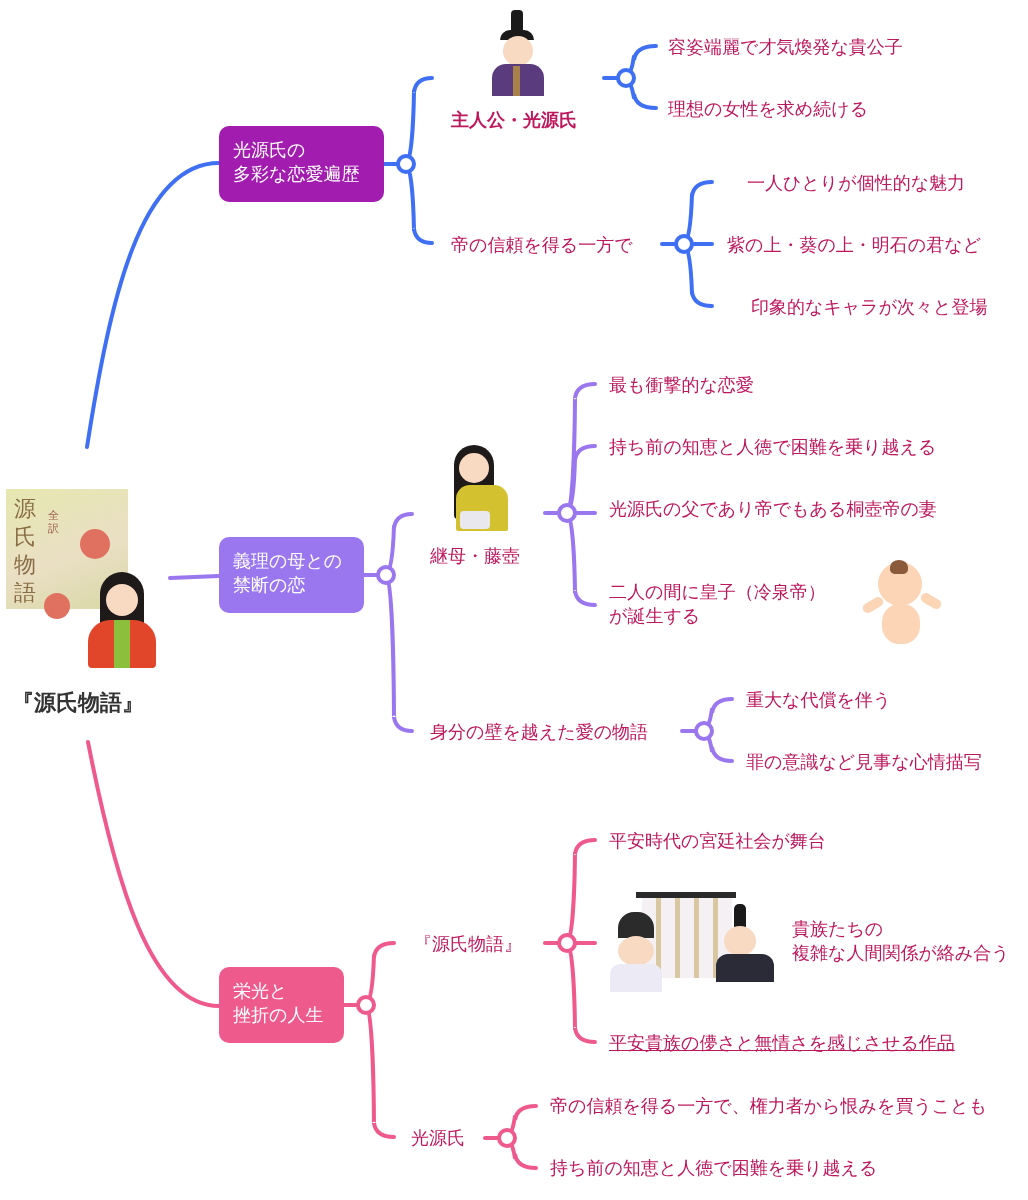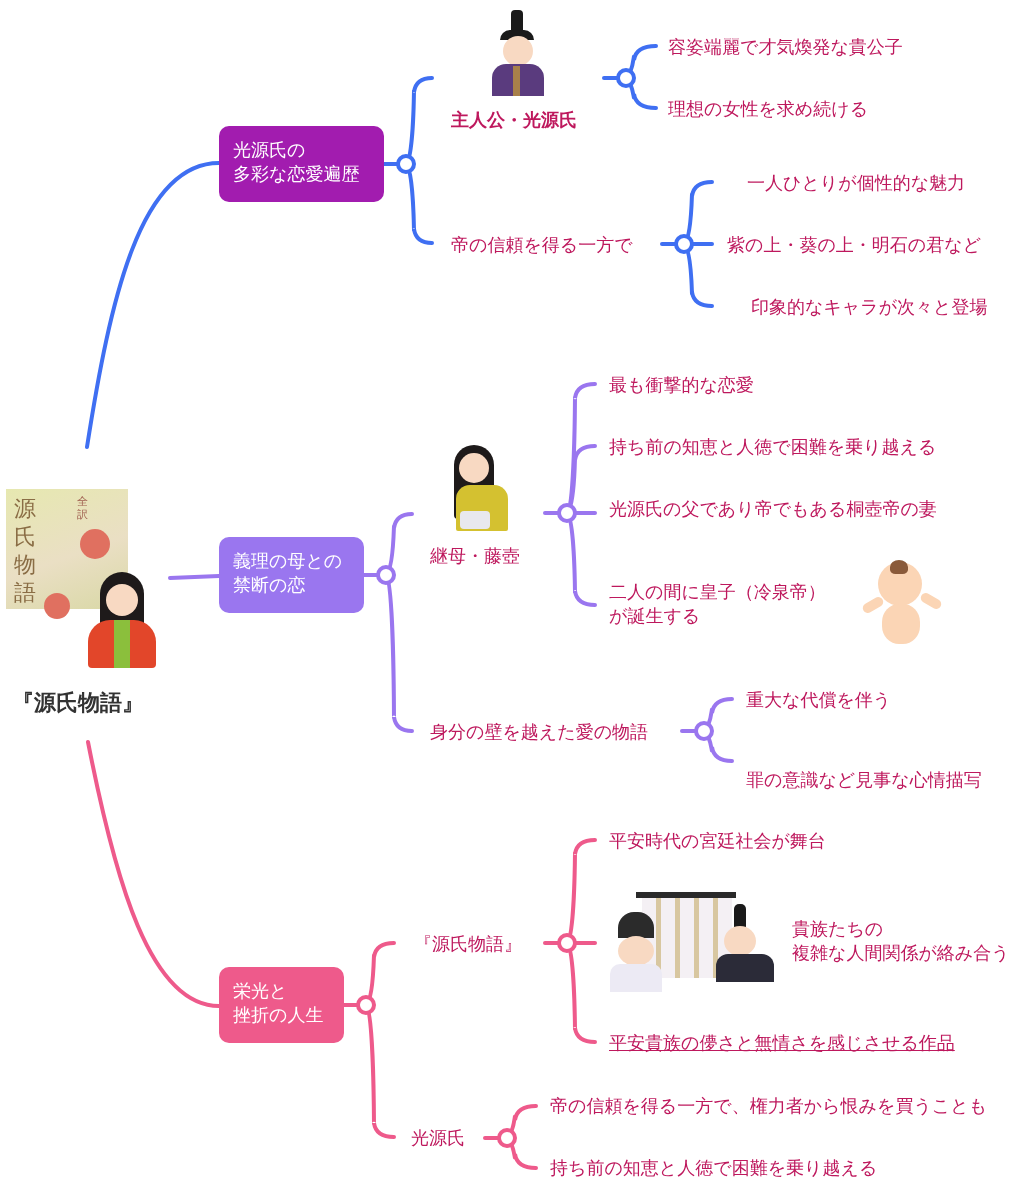--- a/index.html
+++ b/index.html
@@ -57,21 +57,21 @@
     <path d="M567 943 C575 949, 575 1040, 575 1028 Q577 1042, 595 1042" fill="none" stroke="#ee5a8b" stroke-width="4" stroke-linecap="round"></path>
     <circle cx="567" cy="943" r="8" fill="#ffffff" stroke="#ee5a8b" stroke-width="4"></circle>
     <path d="M485 1138 L507 1138" fill="none" stroke="#ee5a8b" stroke-width="4" stroke-linecap="round"></path>
     <path d="M507 1138 C515 1132, 515 1108, 515 1120 Q517 1106, 536 1106" fill="none" stroke="#ee5a8b" stroke-width="4" stroke-linecap="round"></path>
     <path d="M507 1138 C515 1144, 515 1166, 515 1154 Q517 1168, 536 1168" fill="none" stroke="#ee5a8b" stroke-width="4" stroke-linecap="round"></path>
     <circle cx="507" cy="1138" r="8" fill="#ffffff" stroke="#ee5a8b" stroke-width="4"></circle>
   </svg>
 
 <div class="illus" style="left:6px;top:489px;width:122px;height:120px;background:linear-gradient(160deg,#e6e8b0,#eadfc4 55%,#d9d8a6);">
   <div class="ill-part" style="left:8px;top:6px;width:24px;font-size:22px;line-height:28px;color:#8a6d45;white-space:normal;word-break:break-all;font-family:'DejaVu Serif',serif;">源氏物語</div>
-  <div class="ill-part" style="left:42px;top:6px;width:12px;font-size:11px;line-height:13px;color:#a06050;word-break:break-all;white-space:normal;margin-left:29px;">全訳</div>
+  <div class="ill-part" style="left:42px;top:20px;width:12px;font-size:11px;line-height:13px;color:#a06050;word-break:break-all;white-space:normal;">全訳</div>
   <div class="ill-part" style="left:74px;top:40px;width:30px;height:30px;border-radius:50%;background:#e07060;"></div>
   <div class="ill-part" style="left:38px;top:104px;width:26px;height:26px;border-radius:50%;background:#e07060;"></div>
 </div>
 <div class="illus" style="left:86px;top:572px;width:72px;height:96px;">
   <div class="ill-part" style="left:14px;top:0;width:44px;height:60px;border-radius:22px 22px 6px 6px;background:#1e1a1a;"></div>
   <div class="ill-part" style="left:20px;top:12px;width:32px;height:32px;border-radius:50%;background:#f8d9c2;"></div>
   <div class="ill-part" style="left:2px;top:48px;width:68px;height:48px;border-radius:22px 22px 4px 4px;background:#e2462a;"></div>
   <div class="ill-part" style="left:28px;top:48px;width:16px;height:48px;background:#8bbf3c;"></div>
 </div>
 <div class="root-title" style="left:12px;top:688px;">『源氏物語』</div>
@@ -114,21 +114,21 @@
 <div class="illus" style="left:858px;top:560px;width:88px;height:92px;">
   <div class="ill-part" style="left:20px;top:2px;width:44px;height:44px;border-radius:50%;background:#fbd5b5;"></div>
   <div class="ill-part" style="left:32px;top:0;width:18px;height:14px;border-radius:50% 50% 30% 30%;background:#8a5a3a;"></div>
   <div class="ill-part" style="left:24px;top:44px;width:38px;height:40px;border-radius:45%;background:#fbd5b5;"></div>
   <div class="ill-part" style="left:4px;top:40px;width:22px;height:10px;border-radius:6px;background:#fbd5b5;transform:rotate(-30deg);"></div>
   <div class="ill-part" style="left:62px;top:36px;width:22px;height:10px;border-radius:6px;background:#fbd5b5;transform:rotate(30deg);"></div>
 </div>
 
 <div class="node" style="left:430px;top:720px;">身分の壁を越えた愛の物語</div>
 <div class="node" style="left:746px;top:688px;text-align:right;">重大な代償を伴う</div>
-<div class="node" style="left:746px;top:768px;text-align:center;">罪の意識など見事な心情描写</div>
+<div class="node" style="left:746px;top:750px;text-align:center;">罪の意識など見事な心情描写</div>
 
 <div class="topic" style="left:219px;top:967px;width:125px;height:76px;background:#ee5a8b;">栄光と
 挫折の人生</div>
 
 <div class="node" style="left:414px;top:932px;">『源氏物語』</div>
 <div class="node" style="left:609px;top:829px;">平安時代の宮廷社会が舞台</div>
 <div class="illus" style="left:610px;top:892px;width:170px;height:100px;">
   <div class="ill-part" style="left:26px;top:0;width:100px;height:6px;background:#2a2a2a;"></div>
   <div class="ill-part" style="left:32px;top:6px;width:90px;height:80px;background:repeating-linear-gradient(90deg,#f4f0f4 0 14px,#d8c7a0 14px 19px);"></div>
   <div class="ill-part" style="left:8px;top:20px;width:36px;height:26px;border-radius:16px 16px 0 0;background:#2b2b2b;"></div>

